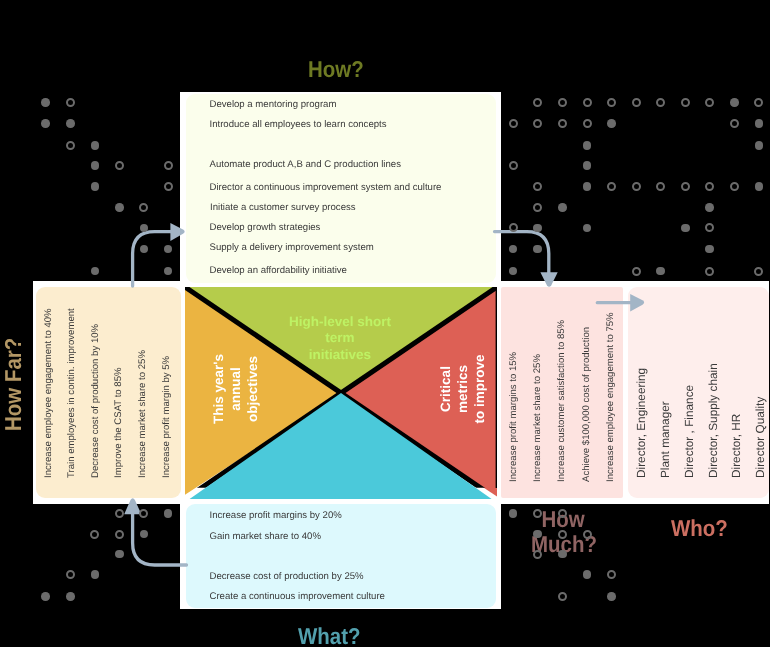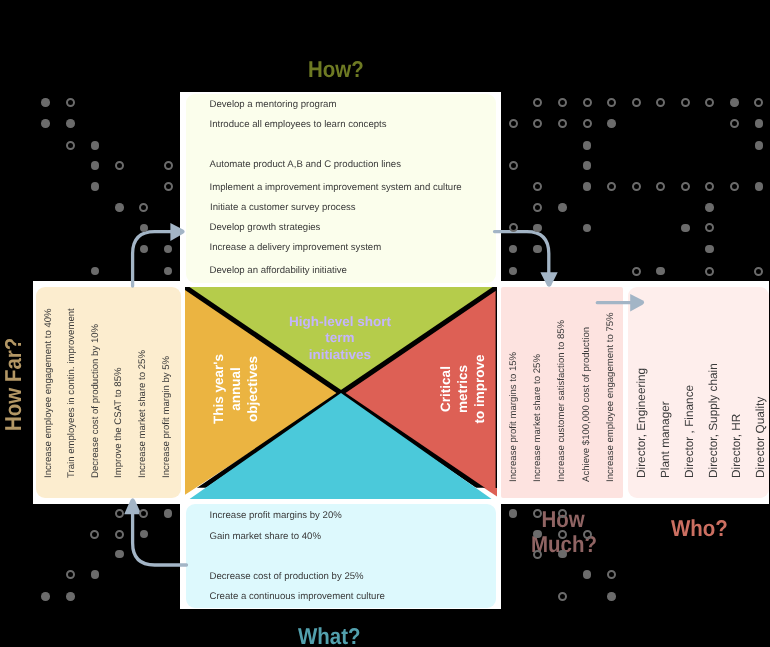--- a/index.html
+++ b/index.html
@@ -21,21 +21,21 @@
 
   
   .hrow{position:absolute;font-size:9.6px;color:#3a3a3a;white-space:nowrap;}
   .vrow{position:absolute;font-size:9.6px;color:#3a3a3a;white-space:nowrap;
         transform-origin:0 0;transform:rotate(-90deg);}
   .vrow.who{font-size:11.8px;}
 
   
   #matrix{position:absolute;left:185px;top:287px;width:312px;height:212px;}
   #matrix svg{display:block;}
-  .mtext{position:absolute;color:#c4b5fd;font-weight:bold;font-size:13.5px;
+  .mtext{position:absolute;color:#bef264;font-weight:bold;font-size:13.5px;
          line-height:16.4px;text-align:center;white-space:pre;}
   .mtextv{position:absolute;color:#fff;font-weight:bold;font-size:13.5px;
           line-height:16.8px;text-align:center;white-space:pre;
           transform-origin:50% 50%;transform:rotate(-90deg);}
 
   
   .dot{position:absolute;border-radius:50%;box-sizing:border-box;}
   .dot.f{background:#6b6b6b;width:8.6px;height:8.6px;margin:0.2px;}
   .dot.o{border:2px solid #6b6b6b;width:9px;height:9px;}
 </style>
@@ -50,24 +50,24 @@
 <div style="position:absolute;left:185.5px;top:503.5px;width:310px;height:104px;background:#ddf9fd;border-radius:9px;"></div>
 <div style="position:absolute;left:501px;top:286.5px;width:121.5px;height:211.5px;background:#fde3e0;border-radius:2px;"></div>
 <div style="position:absolute;left:628px;top:286.5px;width:140.5px;height:211.5px;background:#feeeec;border-radius:9px;"></div>
 <div style="position:absolute;left:33px;top:92px;width:147px;height:189px;background:#000;"></div>
 <div style="position:absolute;left:501px;top:92px;width:268px;height:189px;background:#000;"></div>
 <div style="position:absolute;left:33px;top:504px;width:147px;height:105px;background:#000;"></div>
 <div style="position:absolute;left:501px;top:504px;width:268px;height:105px;background:#000;"></div>
 <div class="hrow" style="left:209.5px;top:98.98px;">Develop a mentoring program</div>
 <div class="hrow" style="left:209.5px;top:119.48px;">Introduce all employees to learn concepts</div>
 <div class="hrow" style="left:209.5px;top:158.98px;">Automate product A,B and C production lines</div>
-<div class="hrow" style="left:209.5px;top:181.68px;">Implement a improvement improvement system and culture</div>
+<div class="hrow" style="left:209.5px;top:181.68px;">Director a continuous improvement system and culture</div>
 <div class="hrow" style="left:210px;top:201.88px;">Initiate a customer survey process</div>
 <div class="hrow" style="left:209.5px;top:222.38px;">Develop growth strategies</div>
-<div class="hrow" style="left:209.5px;top:242.08px;">Increase a delivery improvement system</div>
+<div class="hrow" style="left:209.5px;top:242.08px;">Supply a delivery improvement system</div>
 <div class="hrow" style="left:209.5px;top:264.78px;">Develop an affordability initiative</div>
 <div class="hrow" style="left:209.5px;top:510.08px;">Increase profit margins by 20%</div>
 <div class="hrow" style="left:209.5px;top:530.88px;">Gain market share to 40%</div>
 <div class="hrow" style="left:209.5px;top:571.28px;">Decrease cost of production by 25%</div>
 <div class="hrow" style="left:209.5px;top:591.28px;">Create a continuous improvement culture</div>
 <div class="vrow" style="left:42.64px;top:477.6px;">Increase employee engagement to 40%</div>
 <div class="vrow" style="left:66.23px;top:477.6px;">Train employees in contin. improvement</div>
 <div class="vrow" style="left:89.82px;top:477.6px;">Decrease cost of production by 10%</div>
 <div class="vrow" style="left:113.41px;top:477.6px;">Improve the CSAT to 85%</div>
 <div class="vrow" style="left:137.00px;top:477.6px;">Increase market share to 25%</div>

